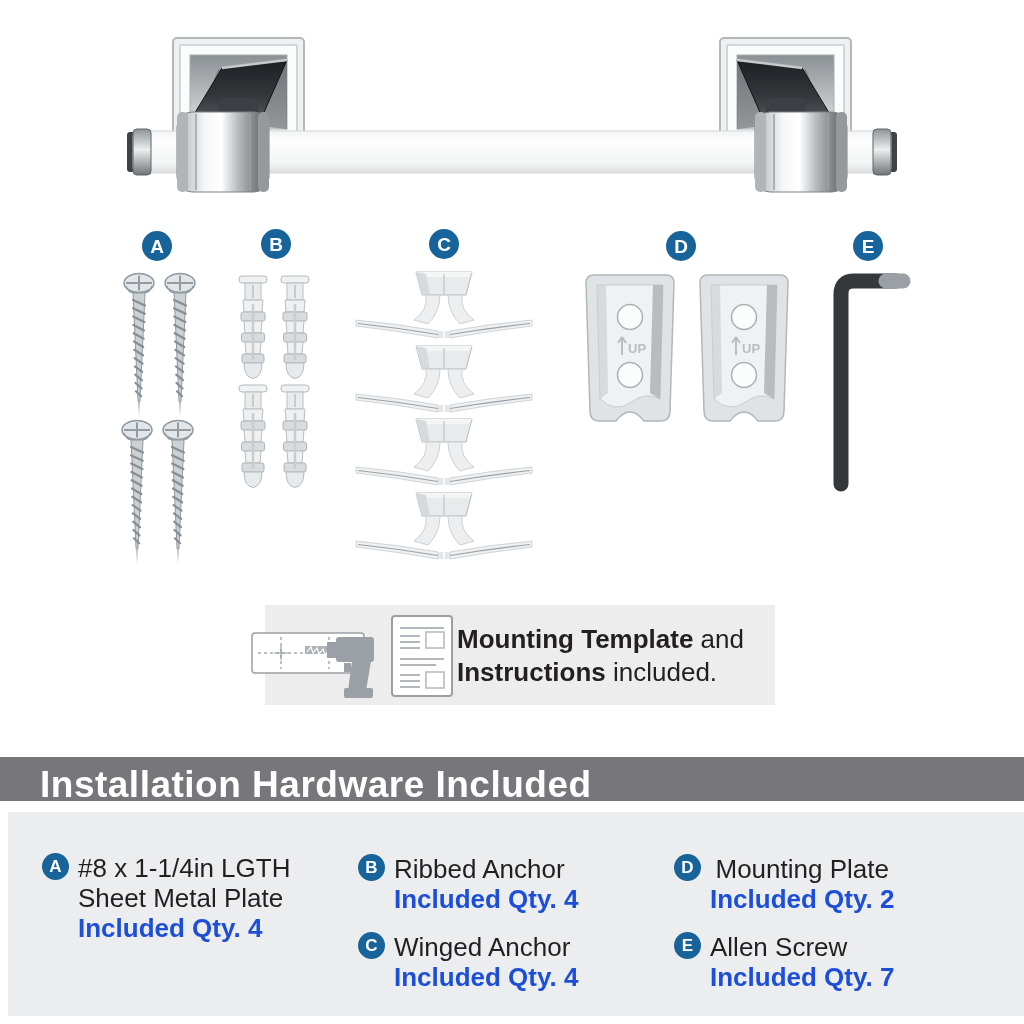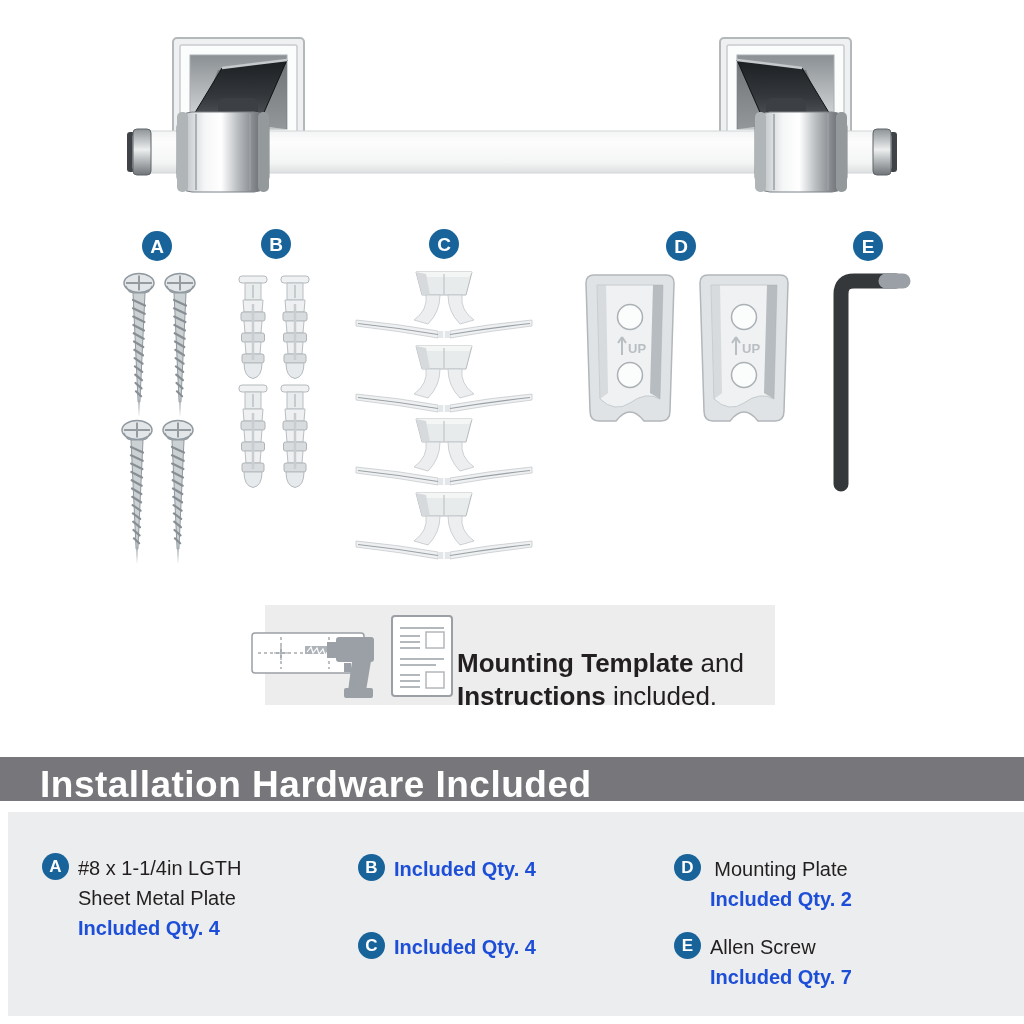--- a/index.html
+++ b/index.html
@@ -4,34 +4,34 @@
 <style>
   html,body{margin:0;padding:0;background:#ffffff;}
   .page{position:relative;width:1024px;height:1024px;background:#ffffff;overflow:hidden;
         font-family:"Liberation Sans", sans-serif;}
   .abs{position:absolute;}
   svg{display:block;}
 
   
   .tpl-box{position:absolute;left:265px;top:605px;width:510px;height:100px;background:#ededee;}
   .tpl-text{position:absolute;left:457px;top:623px;width:320px;
-            font-size:26px;line-height:33px;color:#231f20;font-weight:400;margin-top:24px;}
+            font-size:26px;line-height:33px;color:#231f20;font-weight:400;}
   .tpl-text .b{font-weight:700;}
 
   
   .banner{position:absolute;left:0;top:757px;width:1024px;height:44px;background:#77777b;
           color:#ffffff;font-size:37px;font-weight:600;line-height:55px;padding-left:40px;
           box-sizing:border-box;letter-spacing:0.5px;white-space:nowrap;}
 
   
   .panel{position:absolute;left:8px;top:812px;width:1016px;height:204px;background:#ecedee;}
   .badge{position:absolute;width:27px;height:27px;border-radius:50%;background:#17639a;
          color:#ffffff;font-size:17px;font-weight:700;display:flex;align-items:center;
          justify-content:center;}
-  .leg-text{position:absolute;font-size:20px;line-height:30px;color:#231f20;font-weight:500;
+  .leg-text{position:absolute;font-size:26px;line-height:30px;color:#231f20;font-weight:500;
             white-space:nowrap;}
   .leg-text .qty{color:#1d4ed8;font-weight:700;}
 </style>
 </head>
 <body>
 
 <div class="page">
 
   <svg class="abs" style="left:0;top:0;" width="1024" height="230" viewBox="0 0 1024 230">
     <defs>
@@ -254,27 +254,29 @@
     <div class="leg-text" style="left:70px;top:41px;">
       <div>#8 x 1-1/4in LGTH</div>
       <div>Sheet Metal Plate</div>
       <div class="qty">Included Qty. 4</div>
     </div>
 
     <div class="badge" style="left:350px;top:42px;">
       <span>B</span>
     </div>
     <div class="leg-text" style="left:386px;top:42px;">
+      <div>Ribbed Anchor</div>
       <div class="qty">Included Qty. 4</div>
     </div>
 
     <div class="badge" style="left:350px;top:120px;">
       <span>C</span>
     </div>
     <div class="leg-text" style="left:386px;top:120px;">
+      <div>Winged Anchor</div>
       <div class="qty">Included Qty. 4</div>
     </div>
 
     <div class="badge" style="left:666px;top:42px;">
       <span>D</span>
     </div>
     <div class="leg-text" style="left:702px;top:42px;text-align:center;">
       <div>Mounting Plate</div>
       <div class="qty">Included Qty. 2</div>
     </div>

